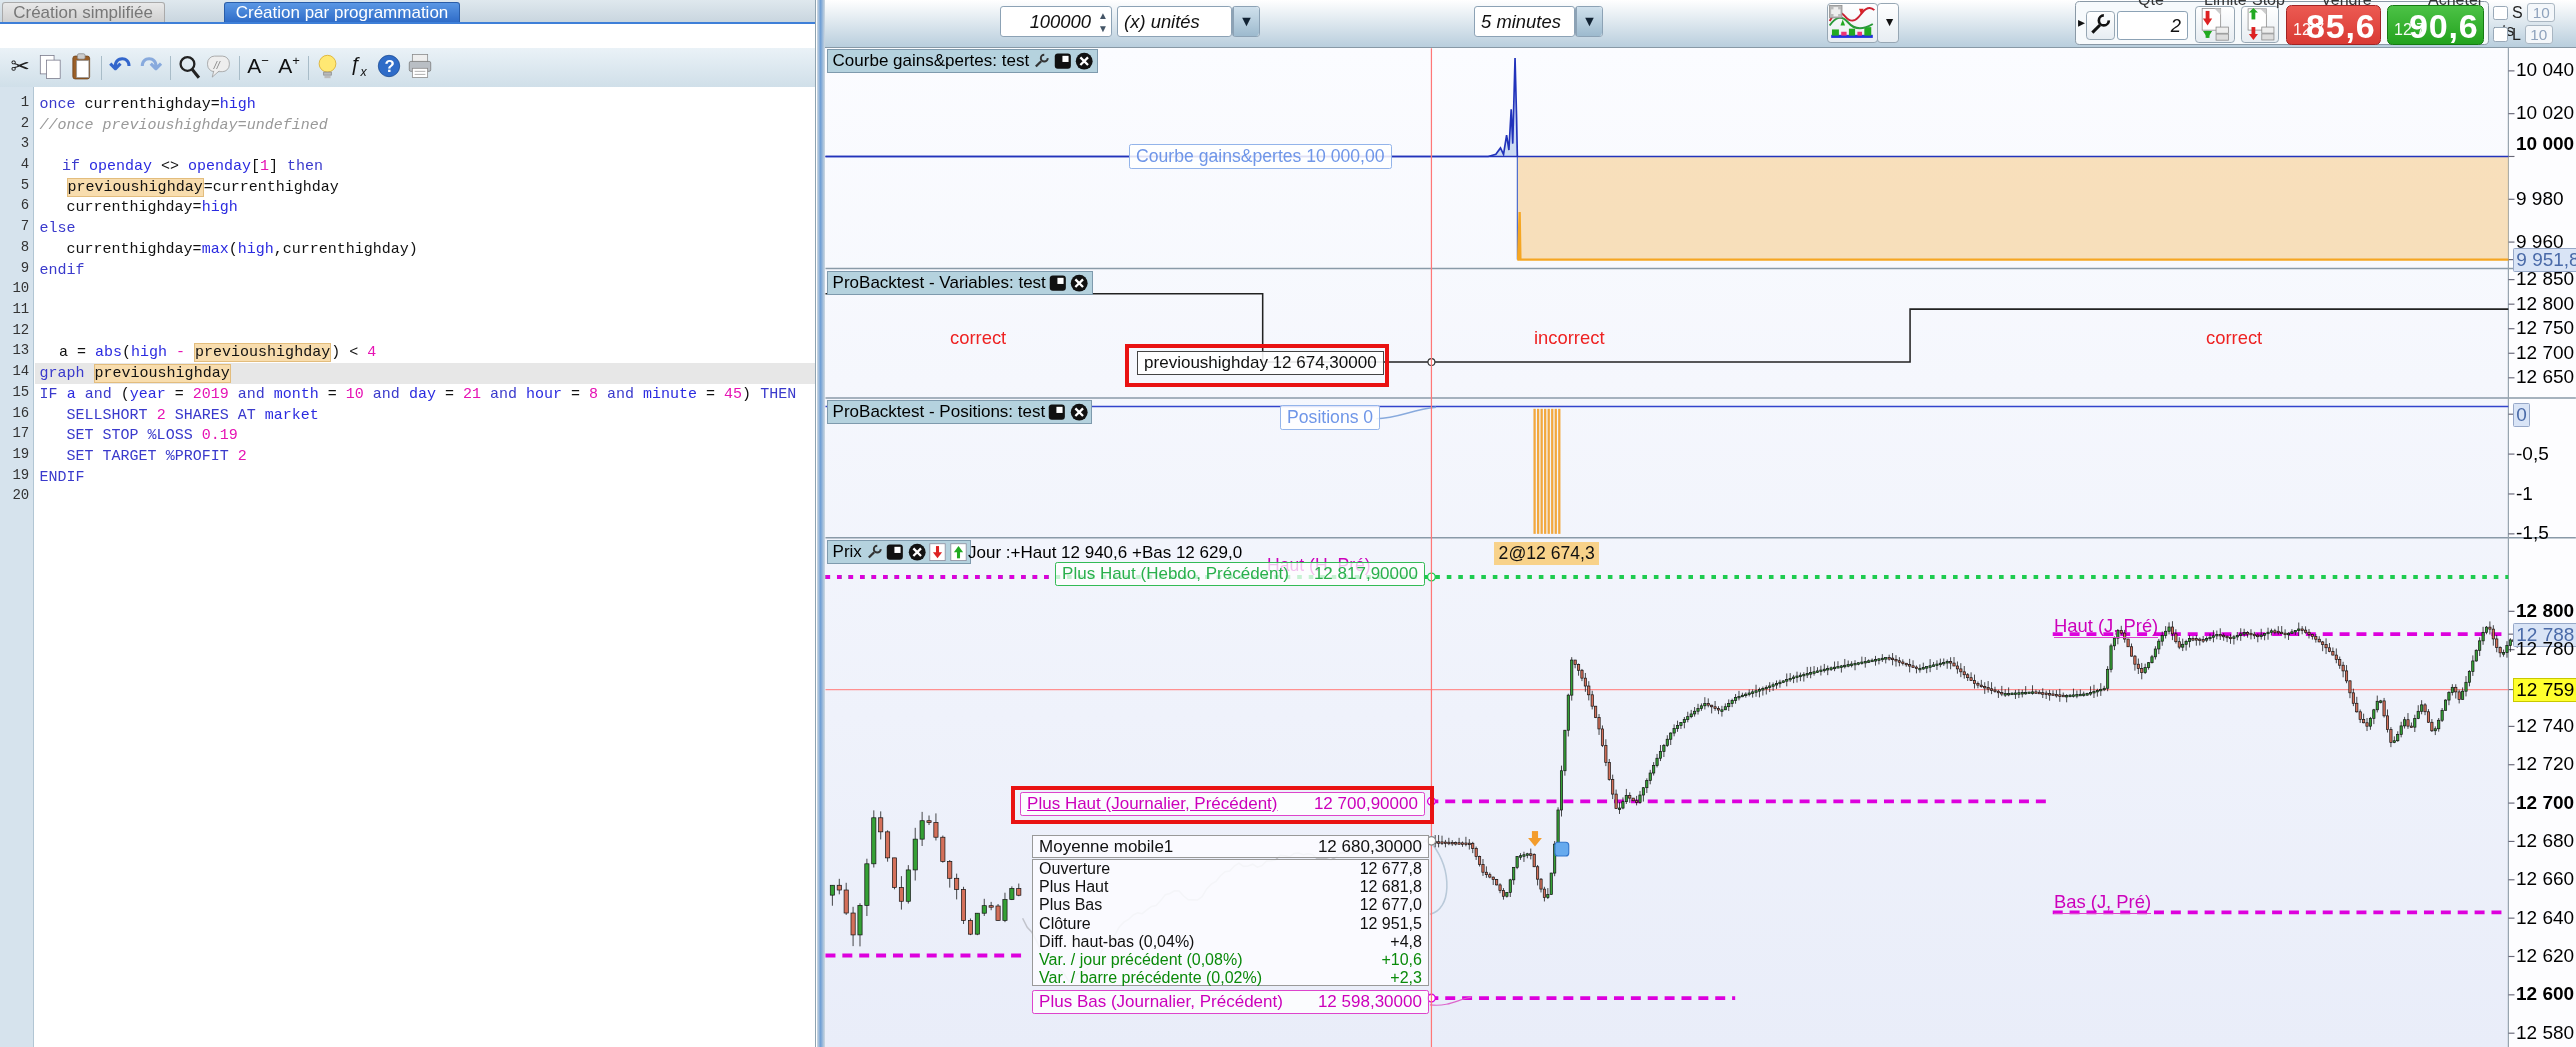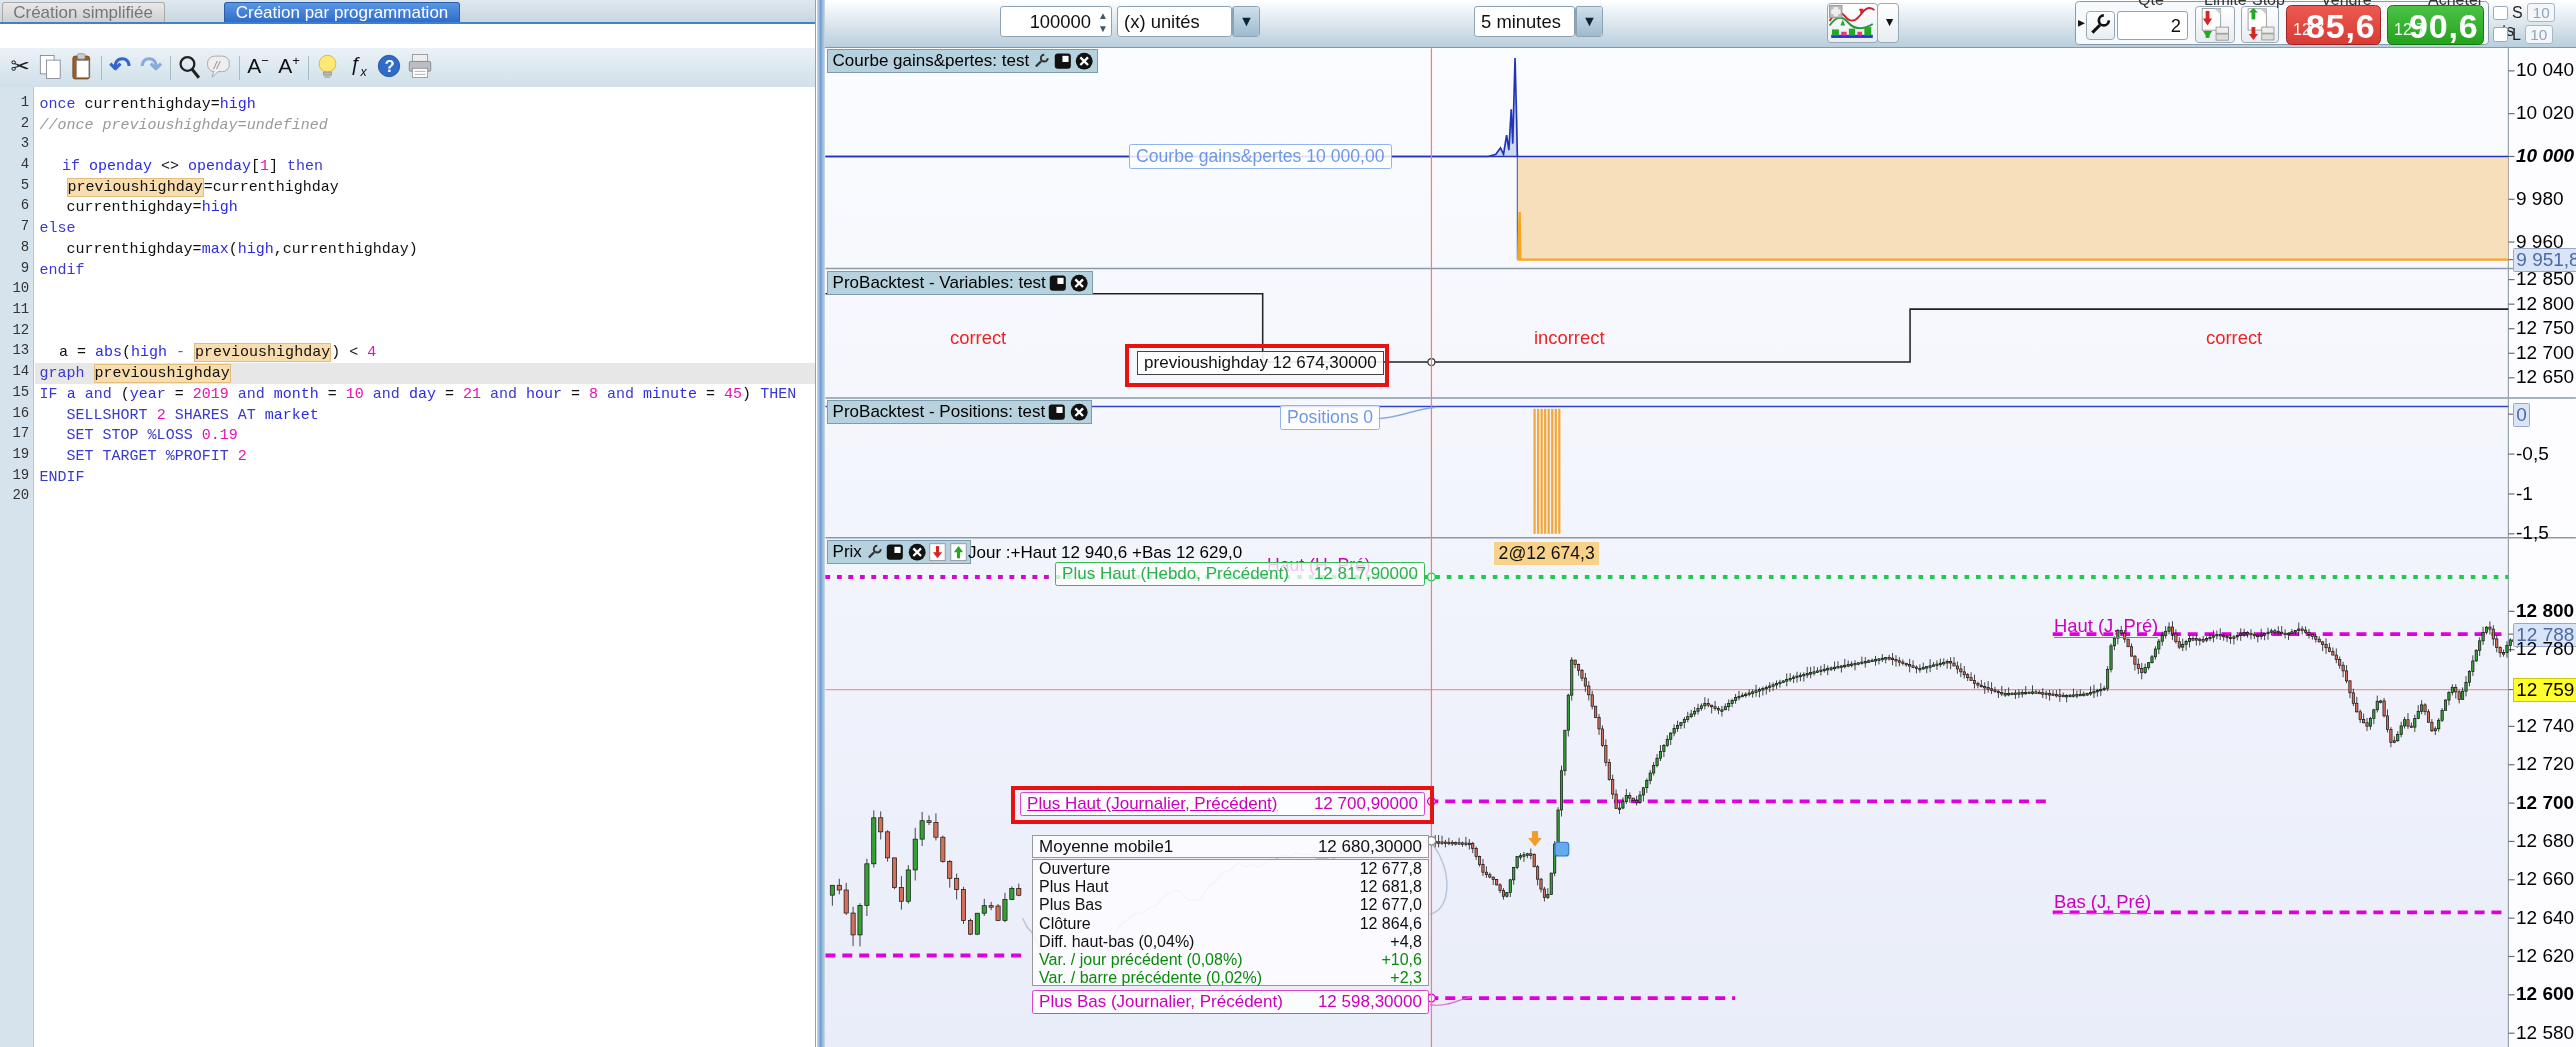--- a/index.html
+++ b/index.html
@@ -26,21 +26,21 @@
   .cline{position:absolute;left:35px;right:0;height:21px;font-family:"Liberation Mono",monospace;font-size:15px;line-height:21px;white-space:pre;padding-left:4.6px;overflow:hidden;}
   .cline.sel{background:#e7e7e7;}
   .tk-k{color:#3a3acc;} .tk-b{color:#2b2be0;} .tk-n{color:#e613b4;} .tk-p{color:#111;}
   .tk-c{color:#999;font-style:italic;}
   .tk-hl{background:#f8ddae;border:0.8px solid #e3bd7d;color:#111;}
 
   #divider{position:absolute;left:817px;top:0;width:8.4px;height:1047px;background:linear-gradient(90deg,#cfd9e0,#6f9fd6 45%,#cfd9e0);}
 
   
   #charttb{position:absolute;left:825px;top:0;width:1751px;height:48px;background:linear-gradient(#ffffff,#b9cedd);border-bottom:0.8px solid #8899a6;overflow:hidden;}
-  .field{position:absolute;background:#fff;border:0.8px solid #8ca2b5;border-radius:3.1px;font-size:18.4px;color:#111;}
+  .field{position:absolute;background:#fff;border:0.8px solid #8ca2b5;border-radius:3.1px;font-size:18.4px;color:#111;font-style:italic;}
   .ddbtn{position:absolute;top:0;right:0;width:26px;height:100%;background:linear-gradient(#cfe0ec,#9dbace);border-left:0.8px solid #8ca2b5;border-radius:0 3.1px 3.1px 0;color:#123;text-align:center;}
   .cuthead{position:absolute;top:-9.2px;font-size:16px;color:#333;}
   .tbtn{position:absolute;background:linear-gradient(#ffffff,#e7edf2);border:0.8px solid #97a7b4;border-radius:3.8px;}
   #sellbtn{background:linear-gradient(#ec5a52,#d93a34);border:0.8px solid #a02424;border-radius:5.4px;color:#fff;text-align:right;cursor:pointer;}
   #buybtn{background:linear-gradient(#4cc246,#23a21e);border:0.8px solid #157a12;border-radius:5.4px;color:#fff;text-align:right;cursor:pointer;}
   .pxsmall{font-size:16px;opacity:.95;} .pxbig{font-size:34px;font-weight:bold;letter-spacing:0.8px;}
   .slrow{position:absolute;left:2493px;height:20px;font-size:16px;color:#222;}
   .slrow .cb{display:inline-block;width:14.6px;height:14.6px;background:#fff;border:0.8px solid #99a9b8;border-radius:2.3px;vertical-align:-2.3px;}
   .slrow .valbox{display:inline-block;width:28px;height:19px;background:#f4f7fa;border:0.8px solid #a9b6c2;border-radius:3.1px;color:#8fa3bd;text-align:center;font-size:15.3px;line-height:17.6px;}
 
@@ -1098,35 +1098,35 @@
   </div>
   <div class="redrect" style="left:1011px;top:786px;width:423px;height:38px;"></div>
   <div id="mmbox">
     <span style="position:absolute;left:6.1px;">Moyenne mobile1</span>
       <span class="v">12 680,30000</span>
   </div>
   <div id="tooltip">
       <div class="ttrow tt-dark" style="top: 0px;"><span>Ouverture</span><span class="v">12 677,8</span></div>
       <div class="ttrow tt-dark" style="top: 18px;"><span>Plus Haut</span><span class="v">12 681,8</span></div>
       <div class="ttrow tt-dark" style="top: 36px;"><span>Plus Bas</span><span class="v">12 677,0</span></div>
-      <div class="ttrow tt-dark" style="top: 55px;"><span>Clôture</span><span class="v">12 864,6</span></div>
+      <div class="ttrow tt-dark" style="top: 55px;"><span>Clôture</span><span class="v">12 951,5</span></div>
       <div class="ttrow tt-dark" style="top: 73px;"><span>Diff. haut-bas (0,04%)</span><span class="v">+4,8</span></div>
       <div class="ttrow tt-green" style="top: 91px;"><span>Var. / jour précédent (0,08%)</span><span class="v">+10,6</span></div>
       <div class="ttrow tt-green" style="top: 109px;"><span>Var. / barre précédente (0,02%)</span><span class="v">+2,3</span></div>
     </div>
   <div class="ann magbox" style="left:1032px;top:990px;width:397px;z-index:6;">
     <span>Plus Bas (Journalier, Précédent)</span><span style="position:absolute;right:6.1px;">12 598,30000</span>
   </div>
   <div class="ann magtxt" style="left:2054px;top:615px;border-bottom:0.8px solid #dd44cc;z-index:5;font-size:18.4px;">Haut (J, Pré)</div>
   <div class="ann magtxt" style="left:2054px;top:891px;border-bottom:0.8px solid #dd44cc;z-index:5;font-size:18.4px;">Bas (J, Pré)</div>
 
   <div id="axis-layer">
       <div class="ax" style="top: 59px;">10 040</div>
       <div class="ax" style="top: 102px;">10 020</div>
-      <div class="ax b" style="top: 145px; font-style: italic;">10 000</div>
+      <div class="ax b" style="top: 133px;">10 000</div>
       <div class="ax" style="top: 188px;">9 980</div>
       <div class="ax" style="top: 231px;">9 960</div>
       <div class="ax hlblue" style="top: 248px;">9 951,8</div>
       <div class="ax" style="top: 268px;">12 850</div>
       <div class="ax" style="top: 293px;">12 800</div>
       <div class="ax" style="top: 317px;">12 750</div>
       <div class="ax" style="top: 342px;">12 700</div>
       <div class="ax" style="top: 366px;">12 650</div>
       <div class="ax hlblue" style="top: 403px;">0</div>
       <div class="ax" style="top: 443px;">-0,5</div>

